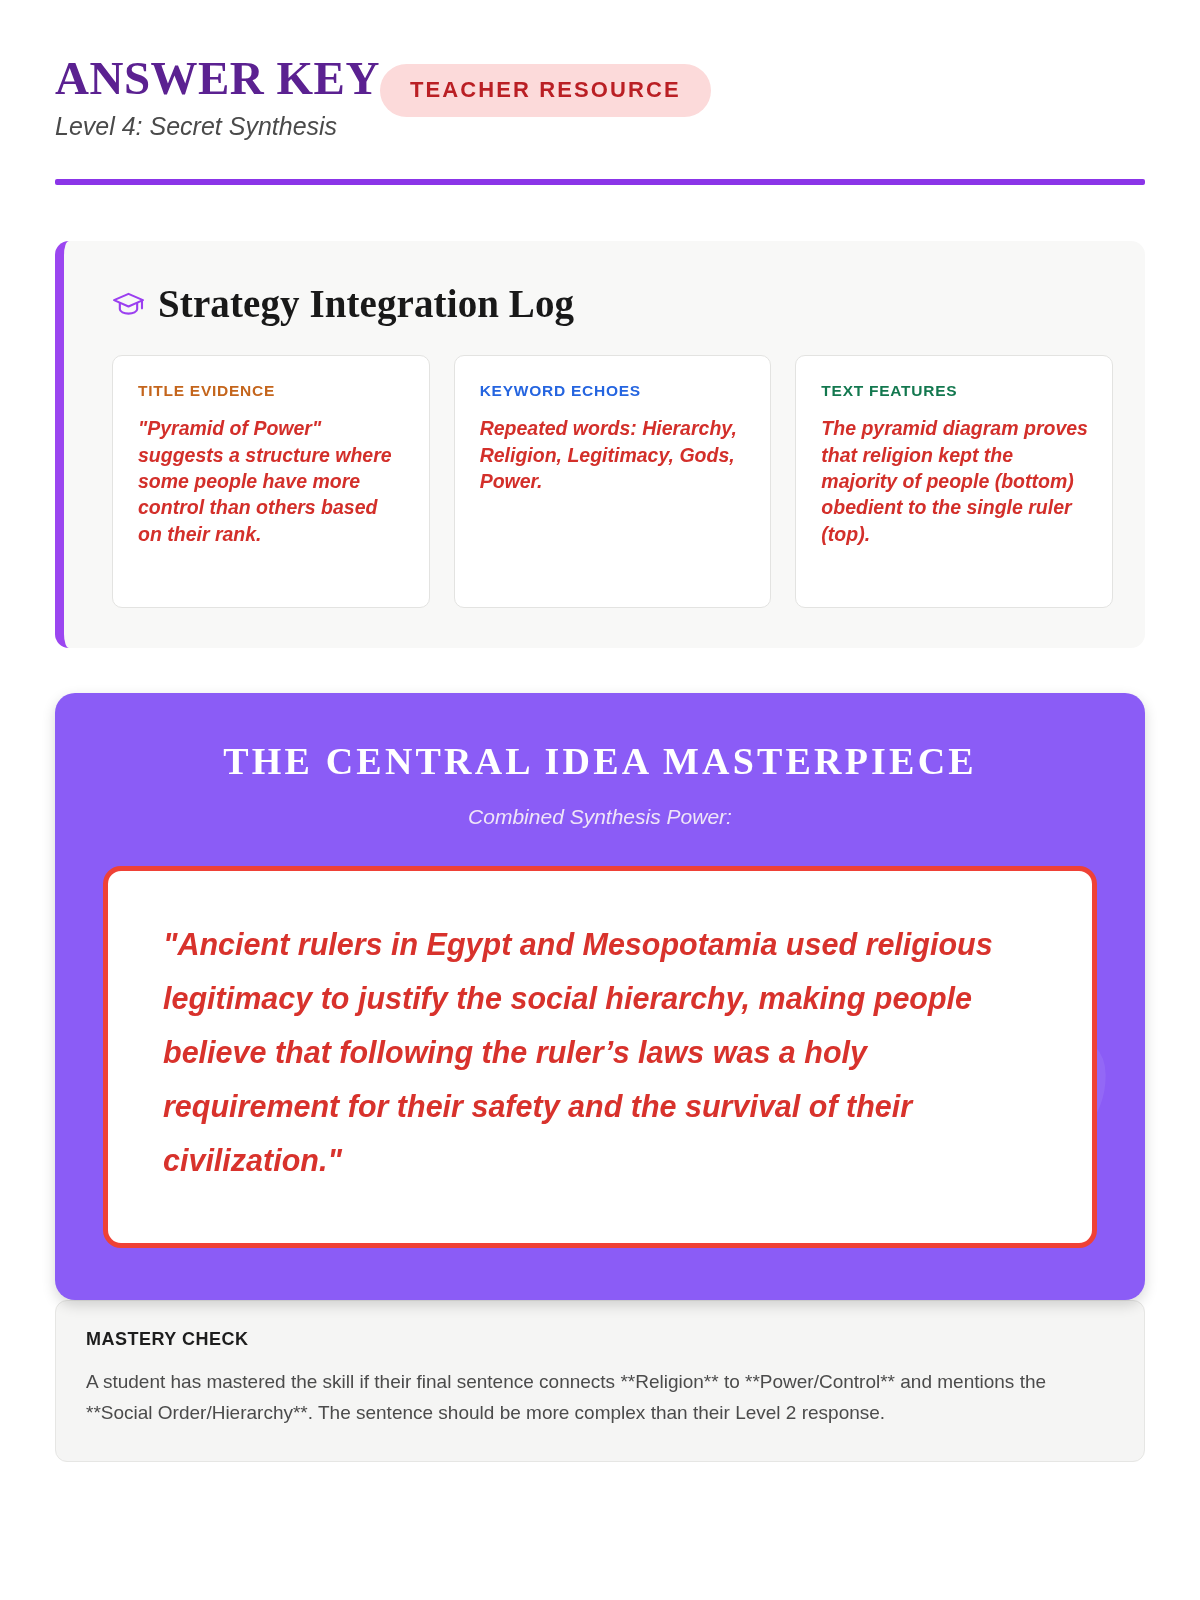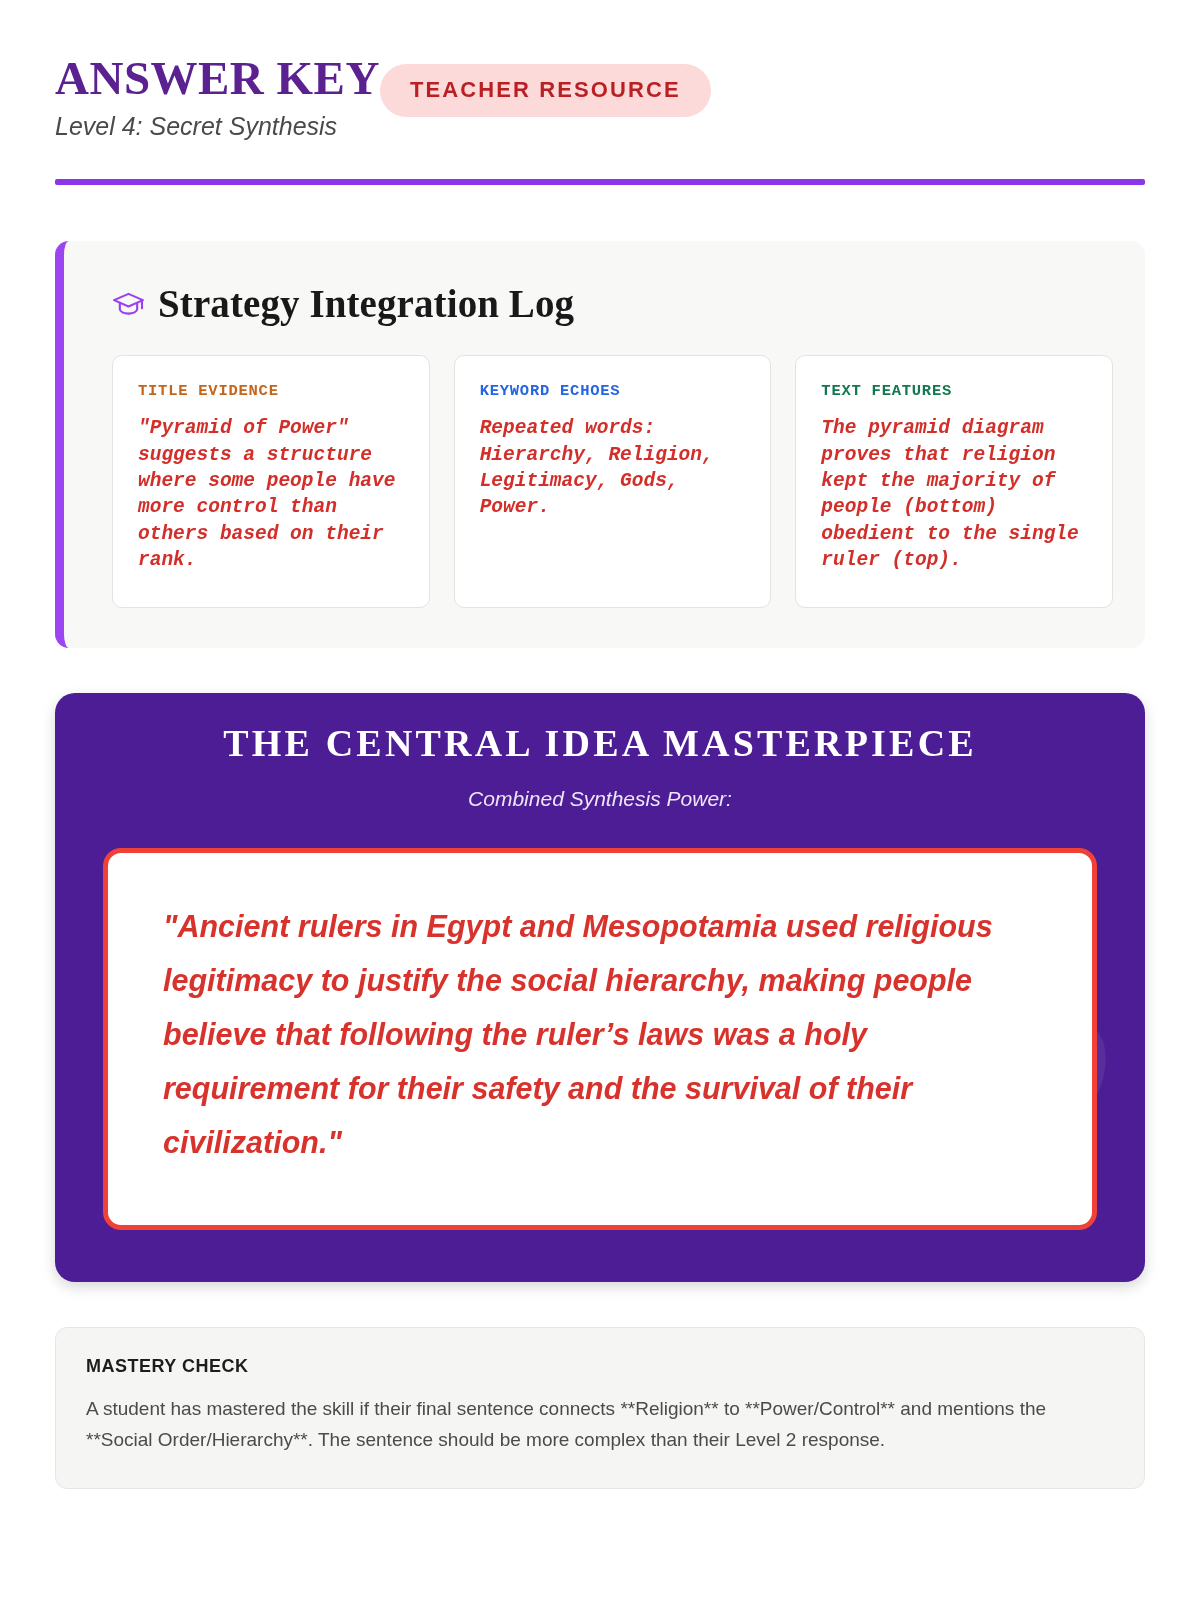--- a/index.html
+++ b/index.html
@@ -89,21 +89,20 @@
     font-weight: bold;
     font-size: 39px;
     color: #191919;
     letter-spacing: 0.1px;
   }
 
   .cards {
     display: grid;
     grid-template-columns: repeat(3, 1fr);
     gap: 24px;
-    font-family: Liberation Mono, monospace;
   }
 
   .card {
     background: #ffffff;
     border: 1px solid #e3e3e1;
     border-radius: 10px;
     padding: 26px 22px 26px 25px;
     min-height: 253px;
   }
 
@@ -118,23 +117,23 @@
     font-size: 19.5px;
     font-weight: bold;
     font-style: italic;
     line-height: 1.35;
     color: #d32f2a;
   }
 
   
   .masterpiece {
     margin-top: 45px;
-    background: #4c1d95;
+    background: #8b5cf6;
     border-radius: 20px;
-    padding: 28px 48px 52px 48px;
+    padding: 46px 48px 52px 48px;
     position: relative;
     overflow: hidden;
     box-shadow: 0 5px 14px rgba(0,0,0,0.16);
   }
 
   .watermark {
     position: absolute;
     right: 20px;
     bottom: -90px;
     font-family: "Liberation Serif", serif;
@@ -177,21 +176,20 @@
   .quote-text {
     font-size: 30.5px;
     font-weight: bold;
     font-style: italic;
     line-height: 1.77;
     color: #d8322c;
   }
 
   
   .mastery {
-    margin-top: 45px;
     background: #f5f5f4;
     border: 1px solid #e6e6e4;
     border-radius: 12px;
     padding: 28px 30px 32px 30px;
   }
 
   .mastery-title {
     font-size: 18px;
     font-weight: bold;
     letter-spacing: 0.5px;

